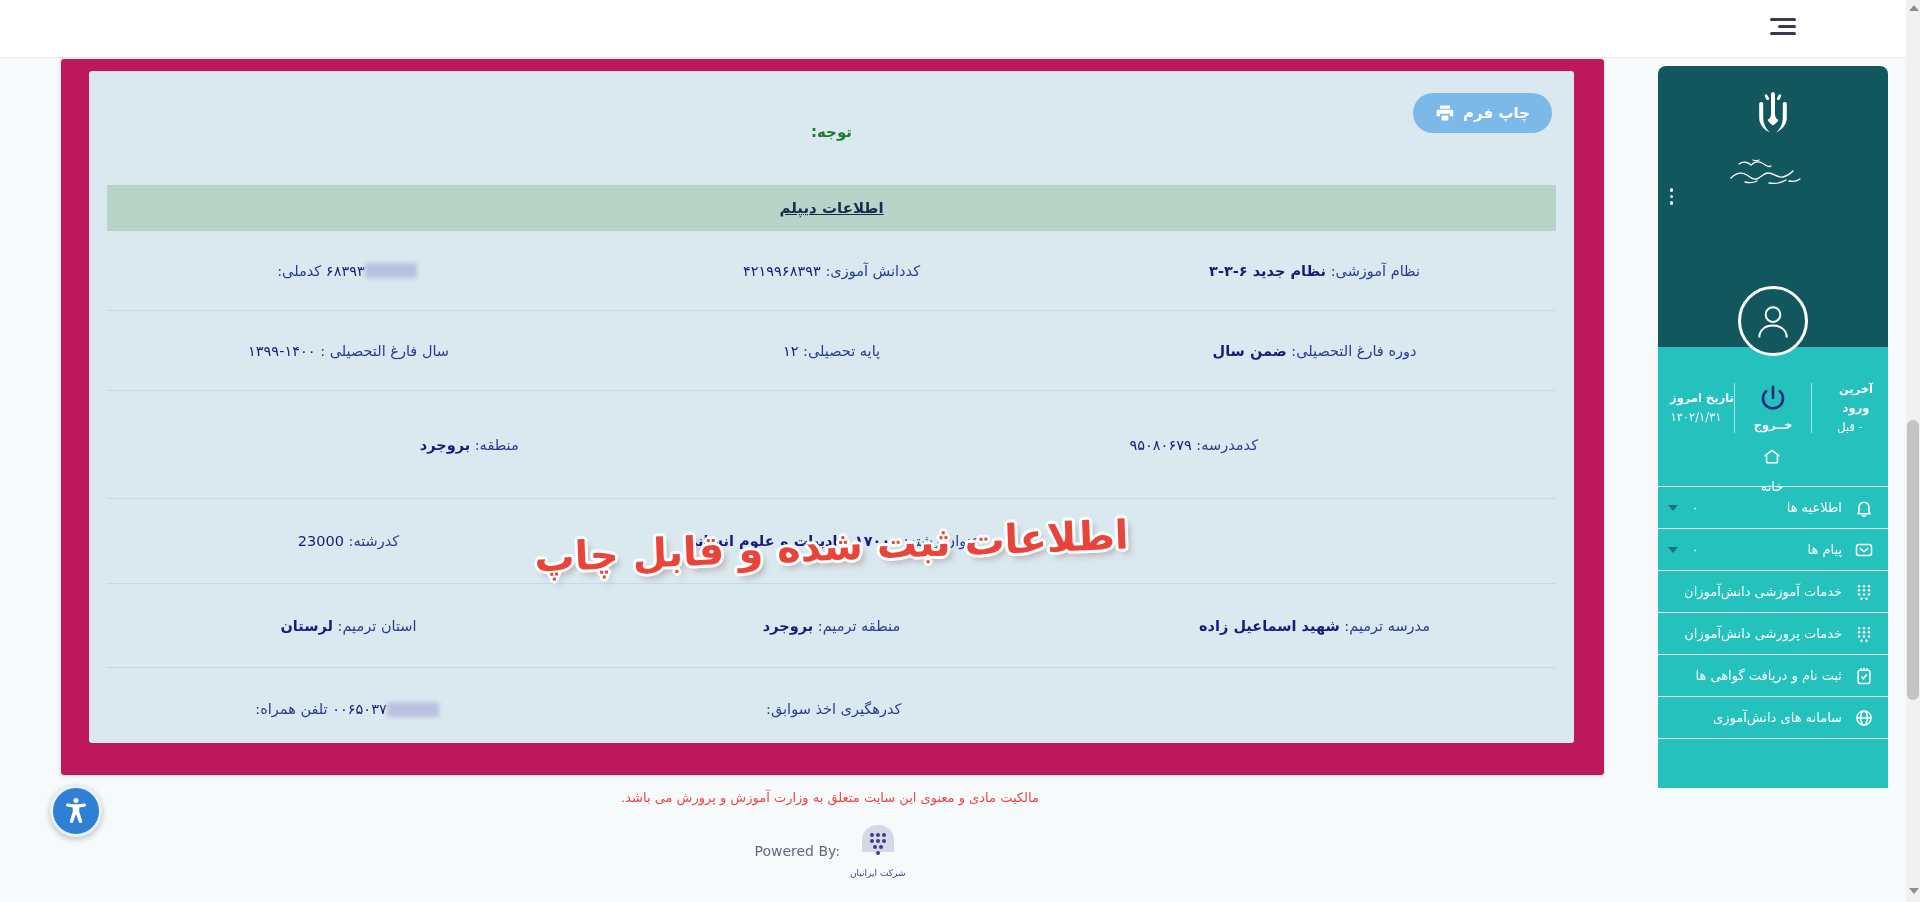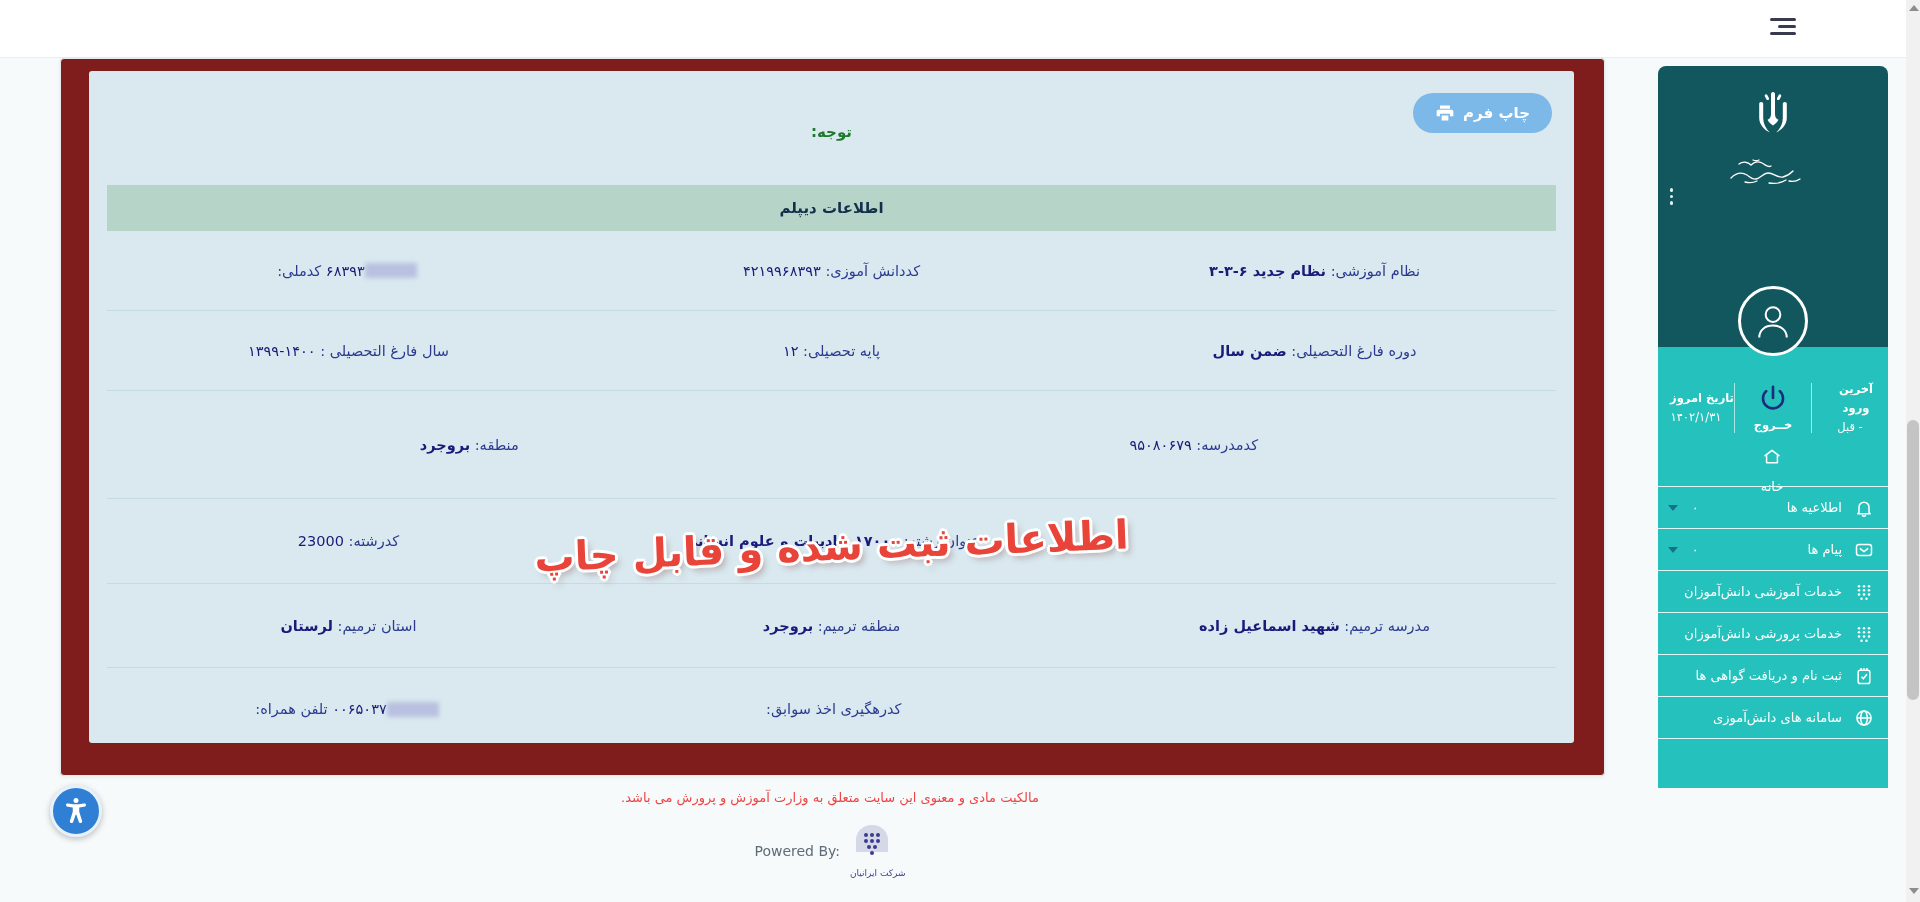--- a/index.html
+++ b/index.html
@@ -29,21 +29,21 @@
 
   
   .page-bg {
     position: absolute; top: 58px; left: 0; width: 1920px; height: 844px;
     background: #f7fafb;
   }
 
   
   .main-card {
     position: absolute; top: 58px; left: 60px; width: 1545px; height: 718px;
-    background: #7f1d1d;
+    background: #be185d;
     border: 1px solid #e3ebee;
     border-radius: 4px;
     box-shadow: 0 1px 4px rgba(0,0,0,.07);
   }
   .inner-panel {
     position: absolute; top: 12px; left: 28px; width: 1485px; height: 672px;
     background: #d9e9ef;
     border-radius: 3px;
   }
 
@@ -65,21 +65,21 @@
     position: absolute; top: 48px; left: 0; width: 1485px;
     text-align: center; color: #1f7a2e; font-weight: bold;
     font-size: 15px; line-height: 26px;
   }
 
   
   .section-head {
     position: absolute; top: 114px; left: 18px; width: 1449px; height: 46px;
     background: #b7d4c9;
     display: flex; align-items: center; justify-content: center;
-    color: #12304a; font-size: 15px; font-weight: bold;
+    color: #12304a; font-size: 15px; font-weight: bold; text-decoration: underline;
   }
 
   
   .rows { position: absolute; top: 160px; left: 18px; width: 1449px; }
   .row {
     display: flex; width: 100%; min-height: 80px;
     border-bottom: 1px solid #c5dbe3;
   }
   .row.nb { border-bottom: none; }
   .row.tall { min-height: 108px; }
@@ -122,21 +122,21 @@
     position: absolute; top: 790px; left: 0; width: 1660px;
     text-align: center;
   }
   .footer-text { font-size: 13px; color: #ef4444; }
   .powered {
     margin-top: 18px;
     display: flex; align-items: center; justify-content: center; gap: 10px;
     direction: ltr;
   }
   .powered-label { font-size: 14px; color: #5d6b78; }
-  .powered-logo { text-align: left; }
+  .powered-logo { text-align: center; }
   .powered-logo svg { width: 44px; height: 40px; }
   .powered-logo .cap { font-size: 9px; color: #3f3f8f; margin-top: 1px; }
 
   
   .a11y-fab {
     position: absolute; top: 785px; left: 50px;
     width: 52px; height: 52px; border-radius: 50%;
     background: #2f7fd4; border: 3px solid #e7f1fb;
     display: flex; align-items: center; justify-content: center;
     cursor: pointer; box-shadow: 0 2px 6px rgba(0,0,0,.25);

